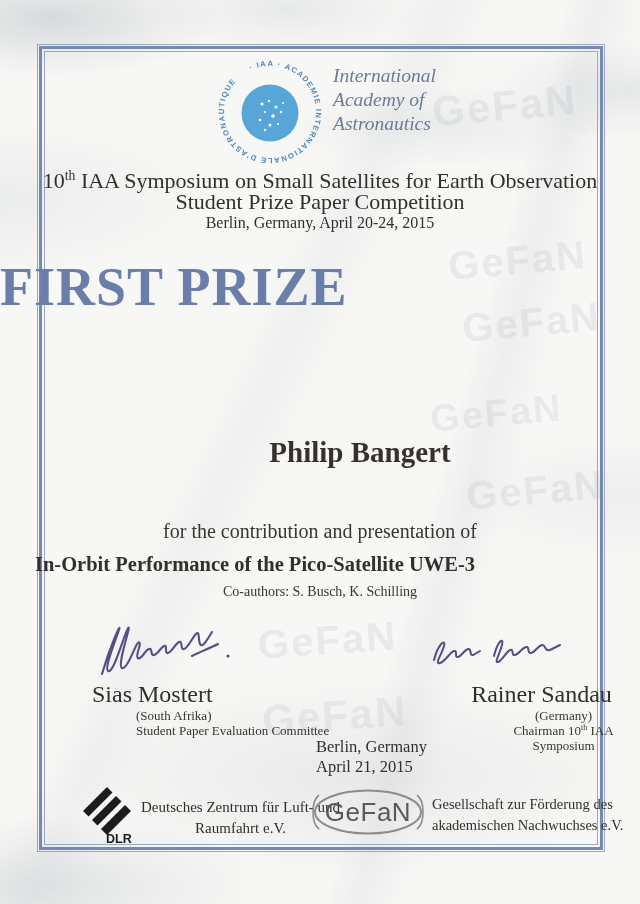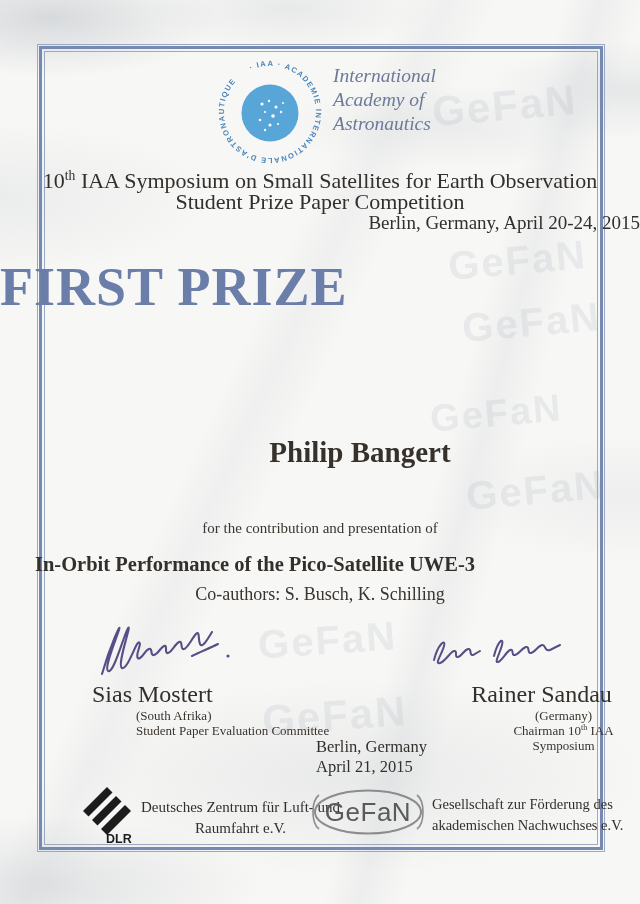--- a/index.html
+++ b/index.html
@@ -24,30 +24,30 @@
   .frame{position:absolute;left:37px;top:44px;width:566px;height:806px;border:1px solid #9aa8c6;pointer-events:none;}
   .frame::before{content:"";position:absolute;inset:1px;border:3px solid #76privacy;}
   .frame::before{content:"";position:absolute;inset:1px;border:3px solid #7689b0;}
   .frame::after{content:"";position:absolute;inset:6px;border:1px solid #9aa8c6;}
   .wm{position:absolute;font-family:"Liberation Sans",sans-serif;font-weight:bold;
       color:rgba(168,178,192,.20);letter-spacing:2px;white-space:nowrap;pointer-events:none;}
   .acad-name{position:absolute;left:333px;top:64px;font-style:italic;font-size:19.5px;
       line-height:24px;color:#6d7a99;}
   .symposium{position:absolute;left:0;top:170px;width:640px;text-align:center;color:#33302c;}
   .symposium .l1,.symposium .l2{font-weight:normal;font-size:22px;line-height:21px;}
-  .symposium .l3{font-size:19px;line-height:20px;margin-top:1px;text-align:right;}
+  .symposium .l3{font-size:16px;line-height:20px;margin-top:1px;}
   sup,.sup{vertical-align:super;font-size:62%;line-height:0;}
   .prize{position:absolute;left:0;top:256px;width:612px;text-align:left;
       font-size:54px;font-weight:bold;color:#6b7ea9;letter-spacing:1px;}
   .recipient{position:absolute;left:0;top:436px;width:640px;text-align:center;
       font-size:29px;font-weight:bold;color:#36312b;padding-left:40px;}
-  .citation{position:absolute;left:0;top:520px;width:640px;text-align:center;font-size:15px;color:#3a352f;}
+  .citation{position:absolute;left:0;top:520px;width:640px;text-align:center;font-size:20px;color:#3a352f;}
   .paper-title{position:absolute;left:0;top:553px;width:510px;text-align:center;
       font-size:20.5px;font-weight:bold;color:#33302c;}
-  .coauthors{position:absolute;left:0;top:584px;width:640px;text-align:center;font-size:18px;color:#3a352f;}
+  .coauthors{position:absolute;left:0;top:584px;width:640px;text-align:center;font-size:14px;color:#3a352f;}
   .sig-name{font-size:24px;color:#33302c;}
   .sig-sub{font-size:13px;color:#3a352f;line-height:15px;margin-left:44px;}
   .placedate{position:absolute;left:280px;top:737px;font-size:16.5px;line-height:20px;color:#33302c;margin-left:36px;}
   .sponsor-text{font-size:15px;line-height:20.5px;color:#33302c;}
   .dlr-word{font-family:"Liberation Sans",sans-serif;font-weight:bold;}
 </style>
 </head>
 <body>
 
 <div class="page">

